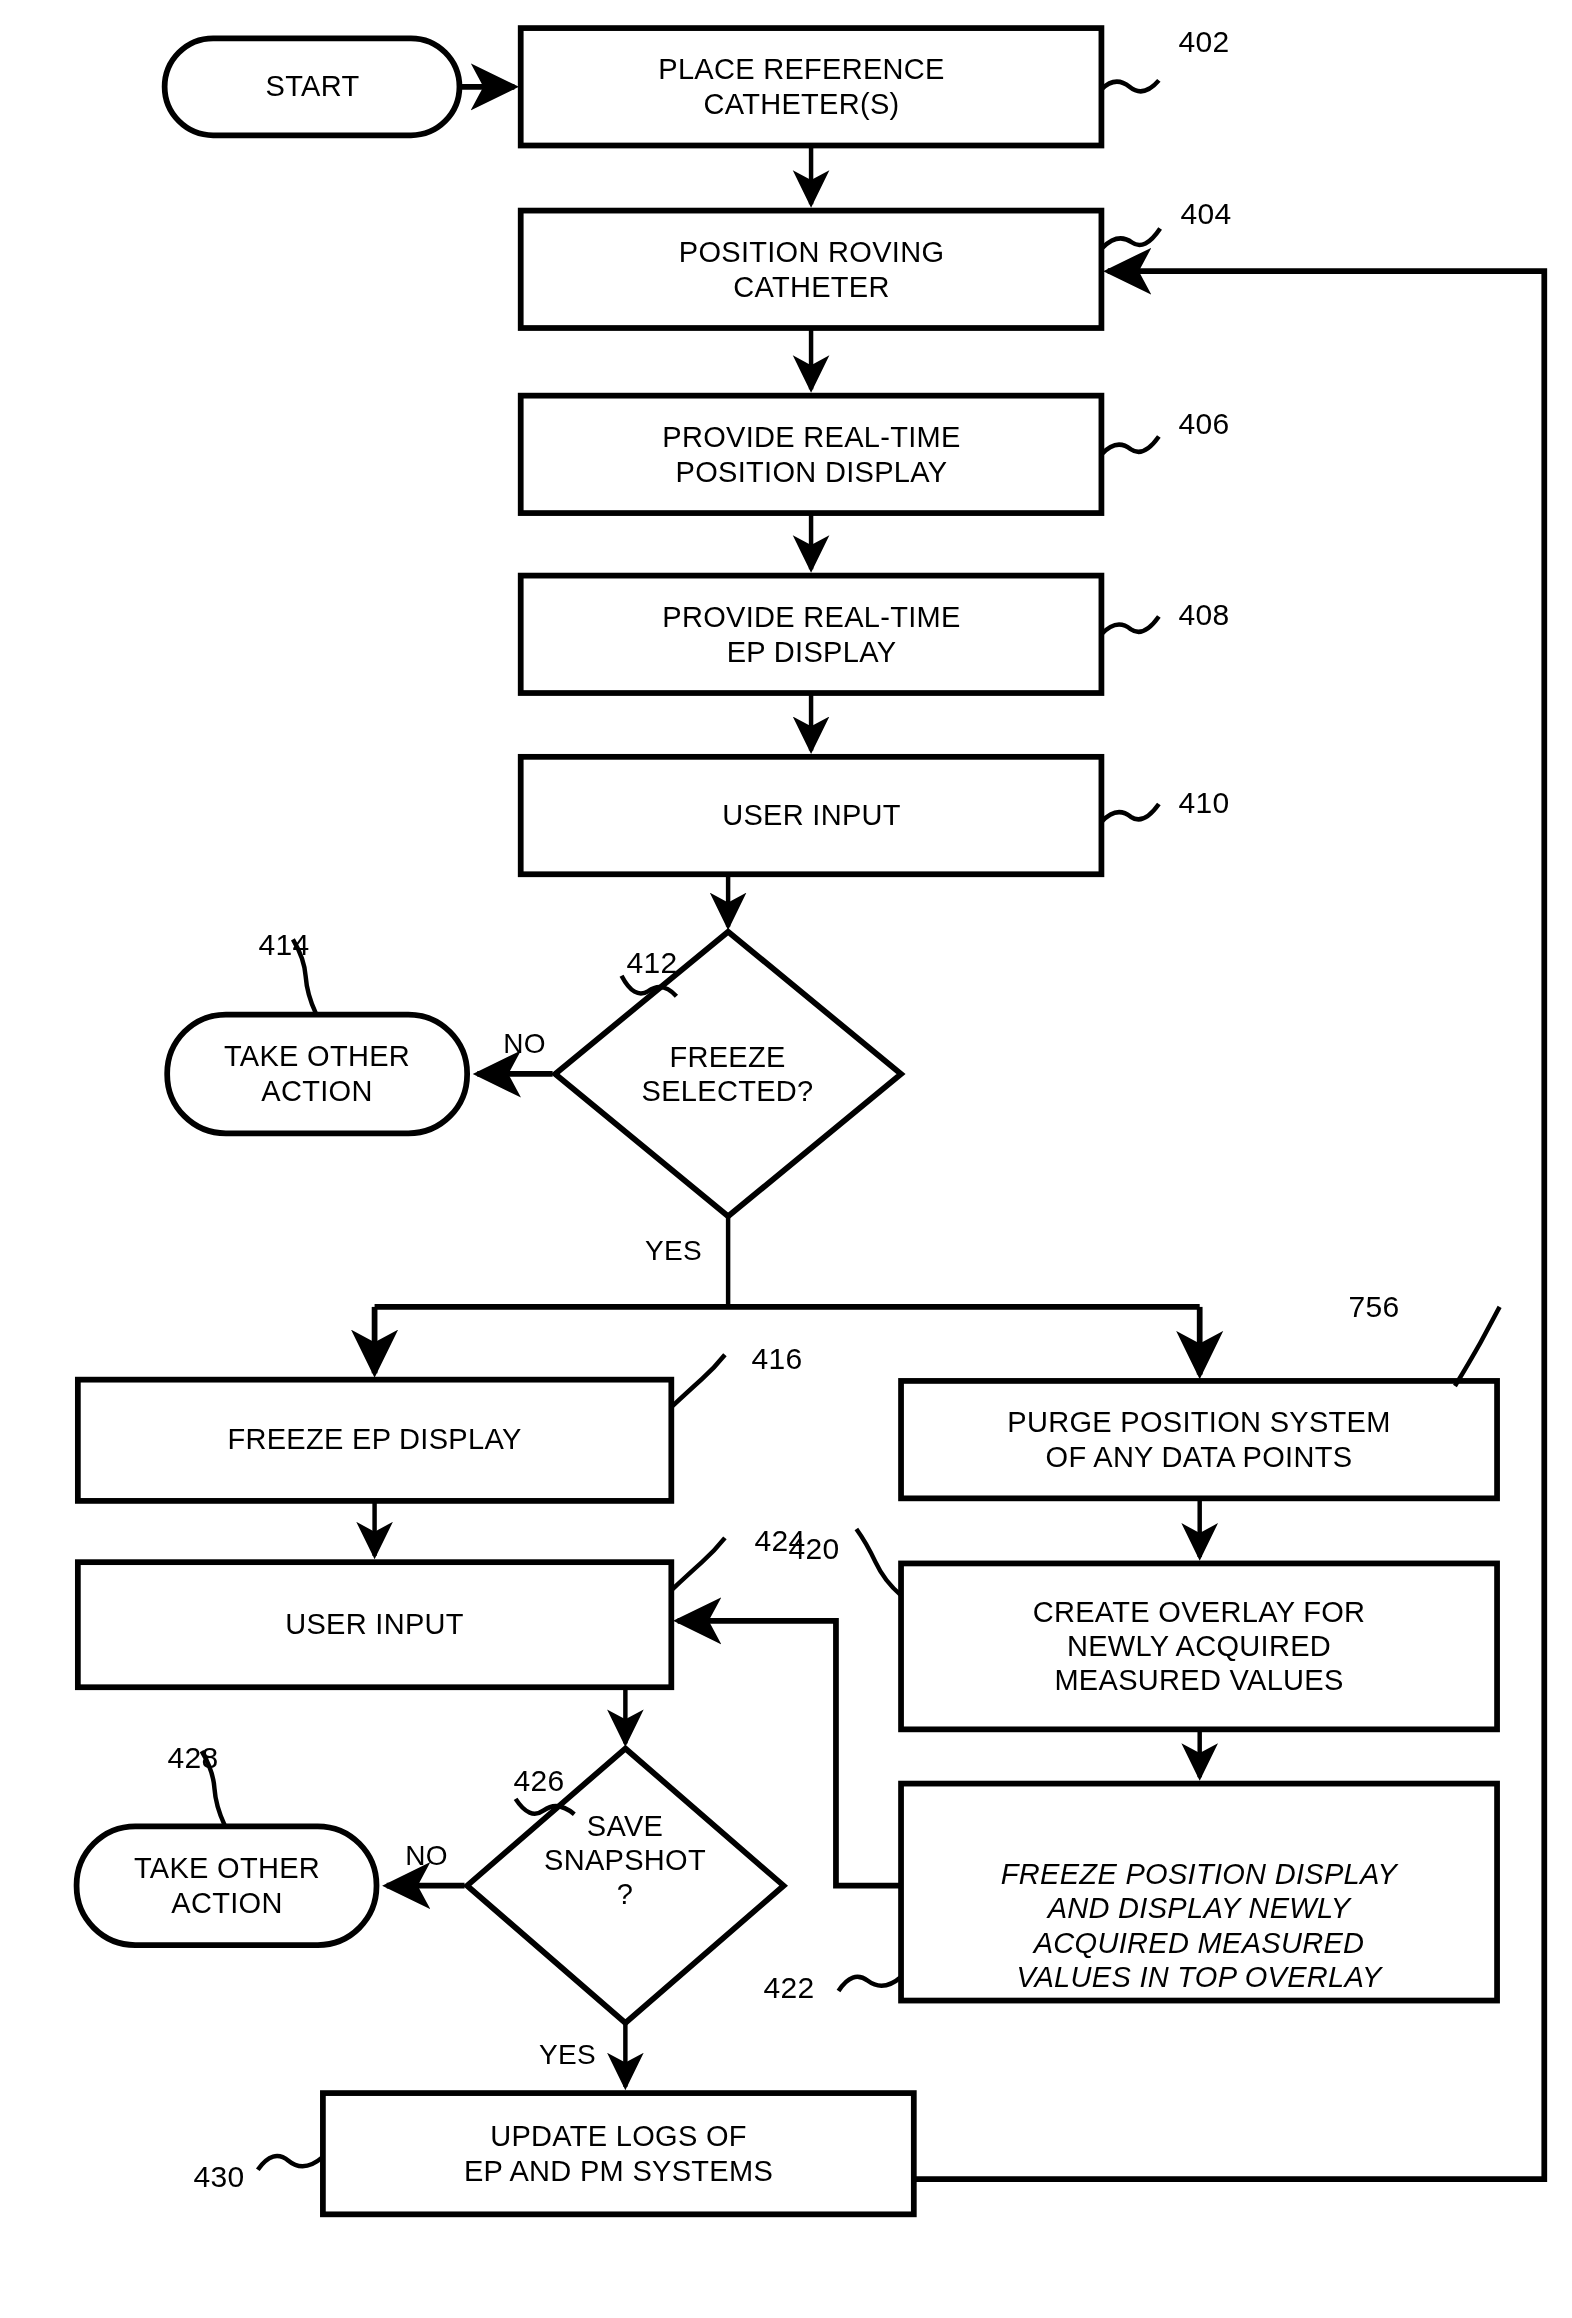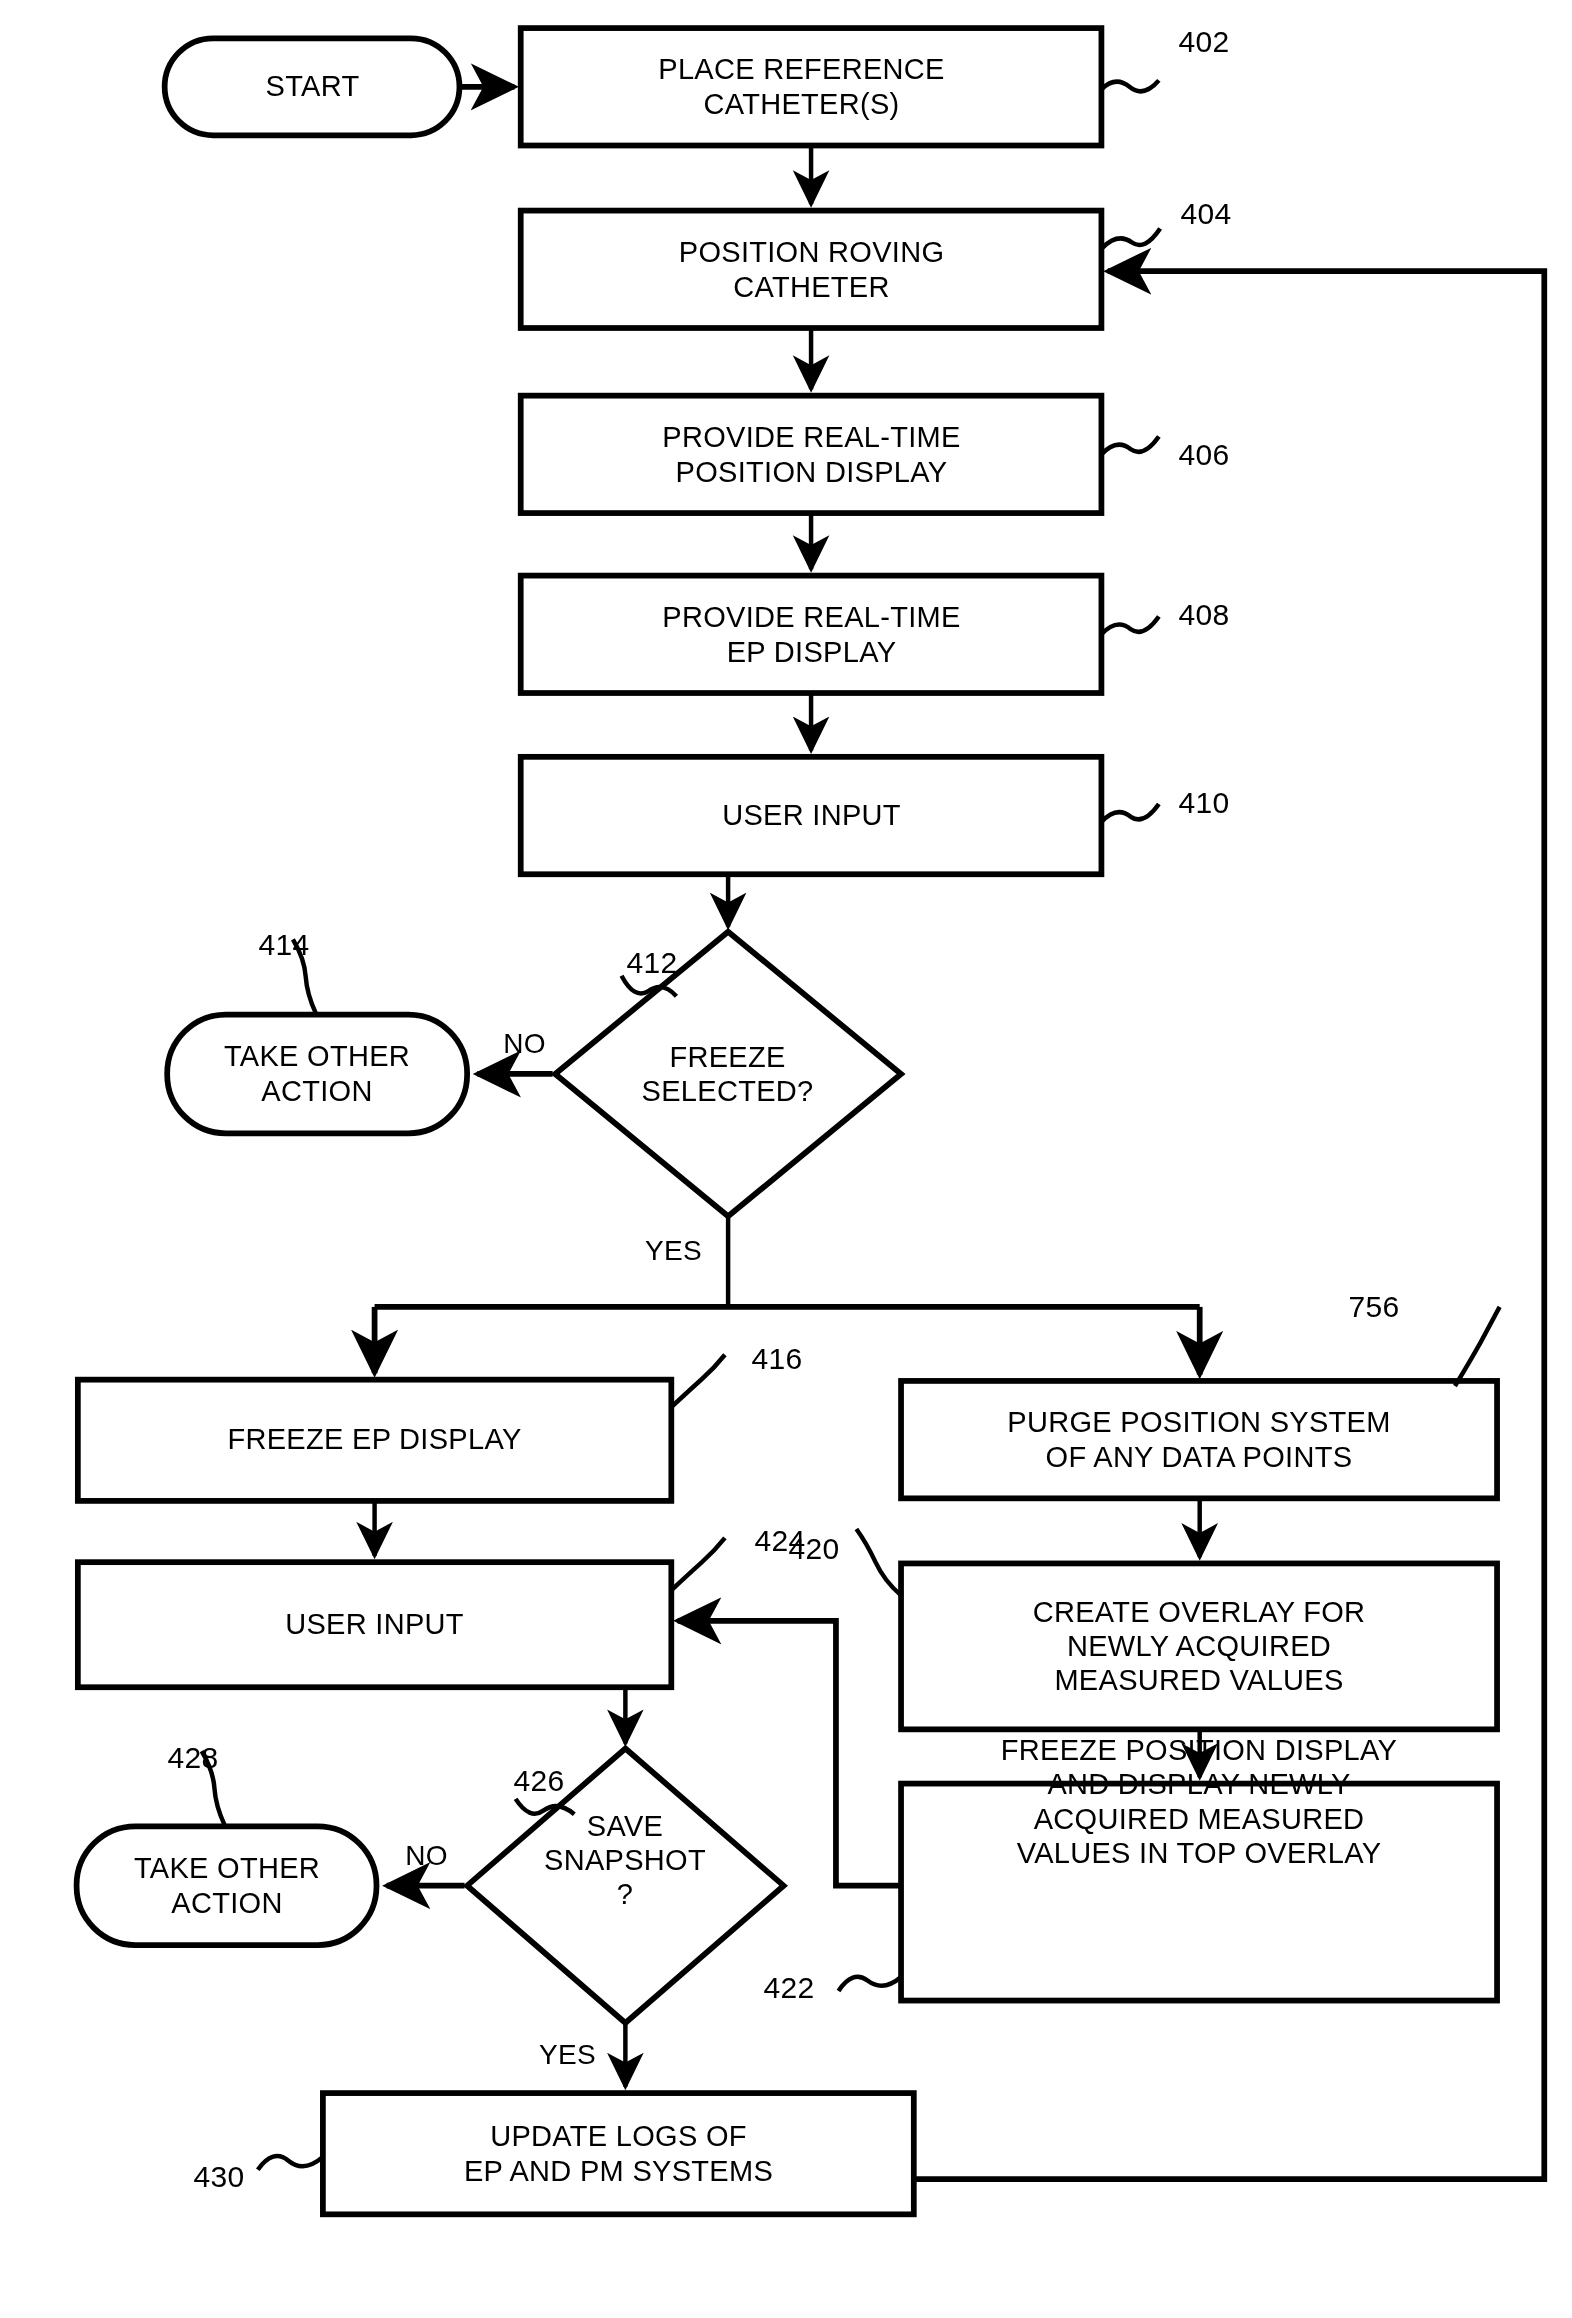--- a/index.html
+++ b/index.html
@@ -125,21 +125,21 @@
   <div class="lbl boxtext" style="left:511px;top:28px;width:581px;height:117px;white-space:pre-line;">PLACE REFERENCE
 CATHETER(S)</div>
   <div class="lbl reftext" style="left:1156px;top:23px;width:96px;height:38px;text-align:right;">402</div>
 
   <div class="lbl boxtext" style="left:521px;top:211px;width:581px;height:117px;white-space:pre-line;">POSITION ROVING
 CATHETER</div>
   <div class="lbl reftext" style="left:1158px;top:195px;width:96px;height:38px;">404</div>
 
   <div class="lbl boxtext" style="left:521px;top:396px;width:581px;height:117px;white-space:pre-line;">PROVIDE REAL-TIME
 POSITION DISPLAY</div>
-  <div class="lbl reftext" style="left:1156px;top:436px;width:96px;height:38px;">406</div>
+  <div class="lbl reftext" style="left:1156px;top:405px;width:96px;height:38px;">406</div>
 
   <div class="lbl boxtext" style="left:521px;top:576px;width:581px;height:117px;white-space:pre-line;">PROVIDE REAL-TIME
 EP DISPLAY</div>
   <div class="lbl reftext" style="left:1156px;top:596px;width:96px;height:38px;">408</div>
 
   <div class="lbl boxtext" style="left:521px;top:757px;width:581px;height:117px;">USER INPUT</div>
   <div class="lbl reftext" style="left:1156px;top:784px;width:96px;height:38px;">410</div>
 
   <div class="lbl diamondtext" style="left:600px;top:1027px;width:255px;height:94px;white-space:pre-line;">FREEZE
 SELECTED?</div>
@@ -158,21 +158,21 @@
 
   <div class="lbl boxtext" style="left:901px;top:1381px;width:596px;height:117px;white-space:pre-line;">PURGE POSITION SYSTEM
 OF ANY DATA POINTS</div>
   <div class="lbl reftext" style="left:1326px;top:1288px;width:96px;height:38px;">756</div>
 
   <div class="lbl boxtext" style="left:901px;top:1563px;width:596px;height:166px;white-space:pre-line;">CREATE OVERLAY FOR
 NEWLY ACQUIRED
 MEASURED VALUES</div>
   <div class="lbl reftext" style="left:766px;top:1530px;width:96px;height:38px;">420</div>
 
-  <div class="lbl boxtext" style="left:901px;top:1693px;width:596px;height:217px;white-space:pre-line;">FREEZE POSITION DISPLAY
+  <div class="lbl boxtext" style="left:901px;top:1817px;width:596px;height:217px;white-space:pre-line;font-style:italic;">FREEZE POSITION DISPLAY
 AND DISPLAY NEWLY
 ACQUIRED MEASURED
 VALUES IN TOP OVERLAY</div>
   <div class="lbl reftext" style="left:741px;top:1969px;width:96px;height:38px;">422</div>
 
   <div class="lbl boxtext" style="left:78px;top:1562px;width:593px;height:125px;">USER INPUT</div>
   <div class="lbl reftext" style="left:732px;top:1522px;width:96px;height:38px;">424</div>
 
   <div class="lbl diamondtext" style="left:510px;top:1796px;width:230px;height:128px;white-space:pre-line;">SAVE
 SNAPSHOT

